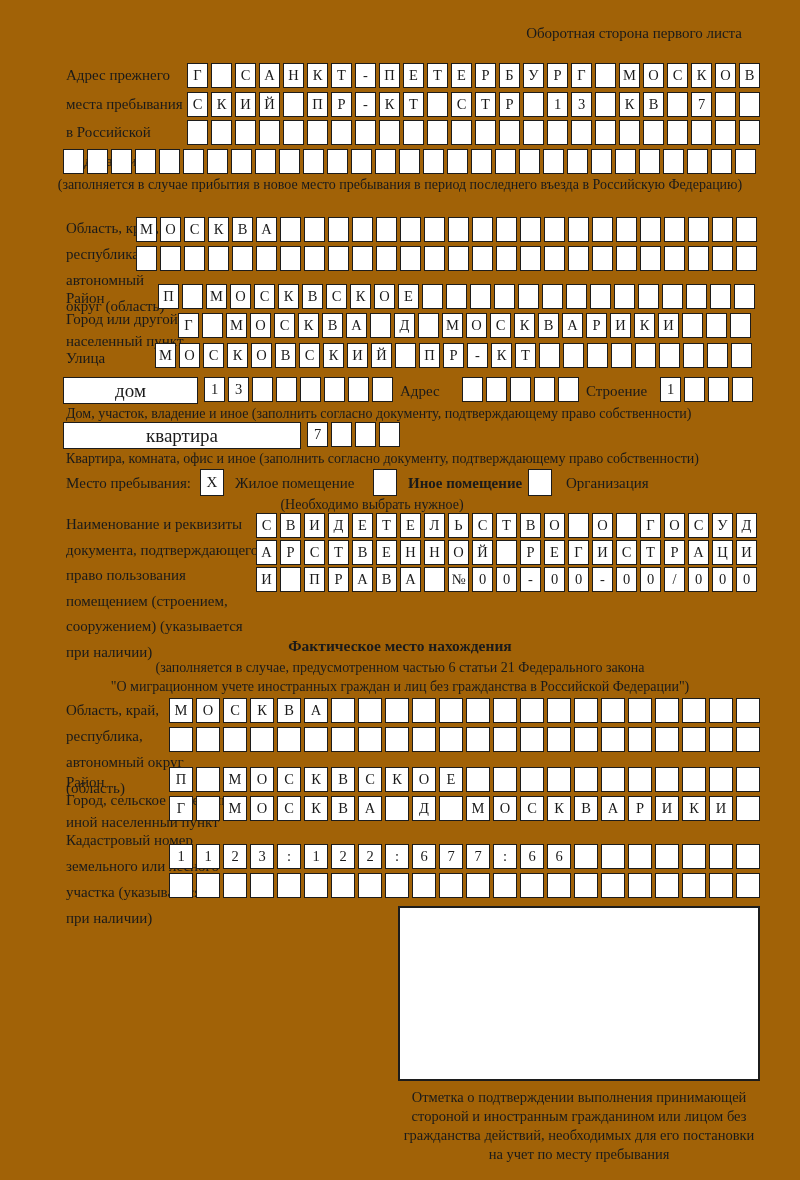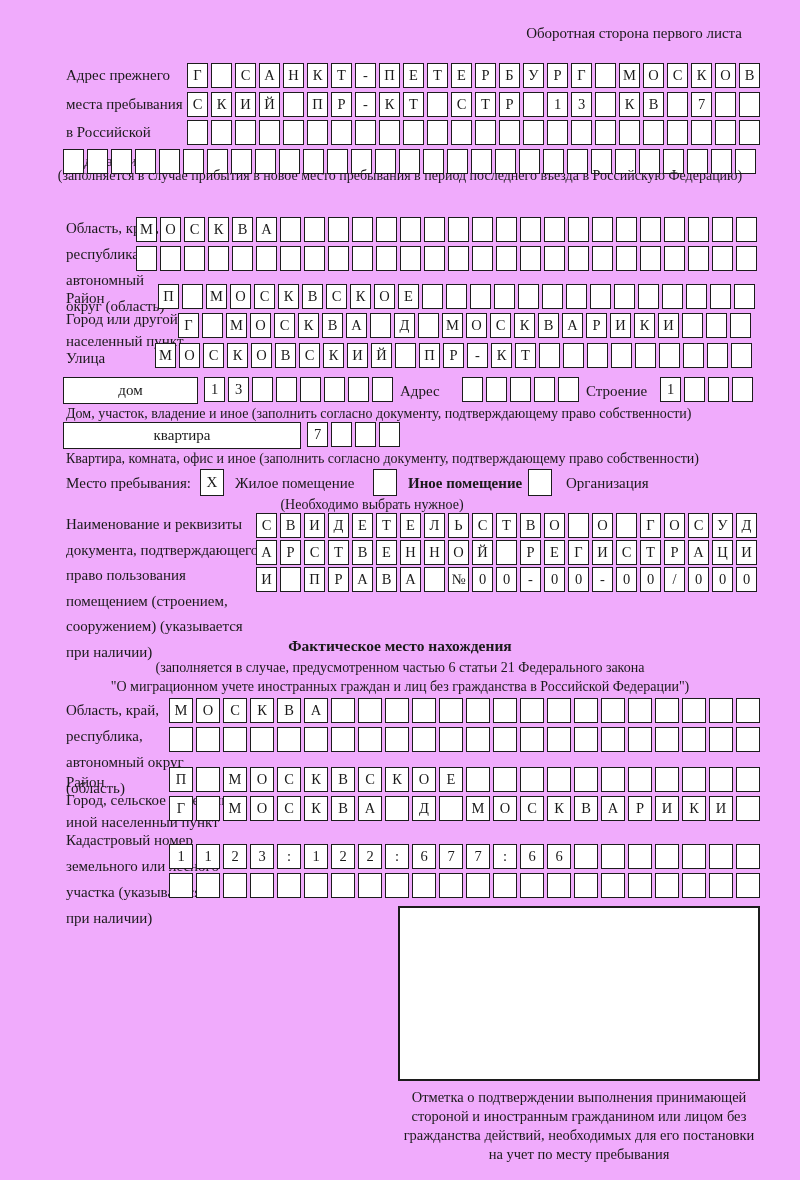--- a/index.html
+++ b/index.html
@@ -1,31 +1,31 @@
 <!DOCTYPE html>
 <html><head>
 <meta charset="utf-8">
 <style>
   html,body{margin:0;padding:0;background:#fff;}
   .page{
-    position:relative;width:800px;height:1180px;background:#f0abfc;
+    position:relative;width:800px;height:1180px;background:#a16207;
     font-family:"Liberation Serif","DejaVu Serif",serif;color:#1a1a1a;overflow:hidden;
   }
   .abs{position:absolute;}
   .lbl{font-size:15px;line-height:26px;white-space:nowrap;}
   .cells{position:absolute;display:flex;gap:3px;}
   .cell{
     width:21px;height:25px;border:1.6px solid #1c1c1c;box-sizing:border-box;
     display:flex;align-items:center;justify-content:center;
     font-size:14.5px;background:#fff;flex:0 0 auto;
   }
   .cells.lg .cell{width:24px;}
   .widebox{
     position:absolute;height:27px;border:1.6px solid #1c1c1c;box-sizing:border-box;
-    display:flex;align-items:center;justify-content:center;font-size:15px;background:#fff;
+    display:flex;align-items:center;justify-content:center;font-size:19px;background:#fff;
   }
   .chk{
     position:absolute;width:24px;height:27px;border:1.6px solid #1c1c1c;box-sizing:border-box;
     display:flex;align-items:center;justify-content:center;font-size:15px;background:#fff;
   }
   .caption{font-size:14px;white-space:nowrap;}
   .center{text-align:center;}
   .bold{font-weight:bold;}
   .stampbox{position:absolute;border:2px solid #1c1c1c;box-sizing:border-box;background:#fff;}
 </style>
@@ -144,21 +144,21 @@
       <span class="cell"></span>
       <span class="cell"></span>
       <span class="cell"></span>
       <span class="cell"></span>
       <span class="cell"></span>
       <span class="cell"></span>
       <span class="cell"></span>
       <span class="cell"></span>
       <span class="cell"></span>
     </div>
-  <div class="abs caption center" style="left:0;top:168px;width:800px;">(заполняется в случае прибытия в новое место пребывания в период последнего въезда в Российскую Федерацию)</div>
+  <div class="abs caption center" style="left:0;top:177px;width:800px;">(заполняется в случае прибытия в новое место пребывания в период последнего въезда в Российскую Федерацию)</div>
 
 
   <div class="abs" style="left:66px;top:215px;">
     <div class="lbl">Область, край,</div>
     <div class="lbl">республика,</div>
     <div class="lbl">автономный</div>
     <div class="lbl">округ (область)</div>
   </div>
   <div class="cells" style="left:136px;top:217px;">
       <span class="cell">М</span>

